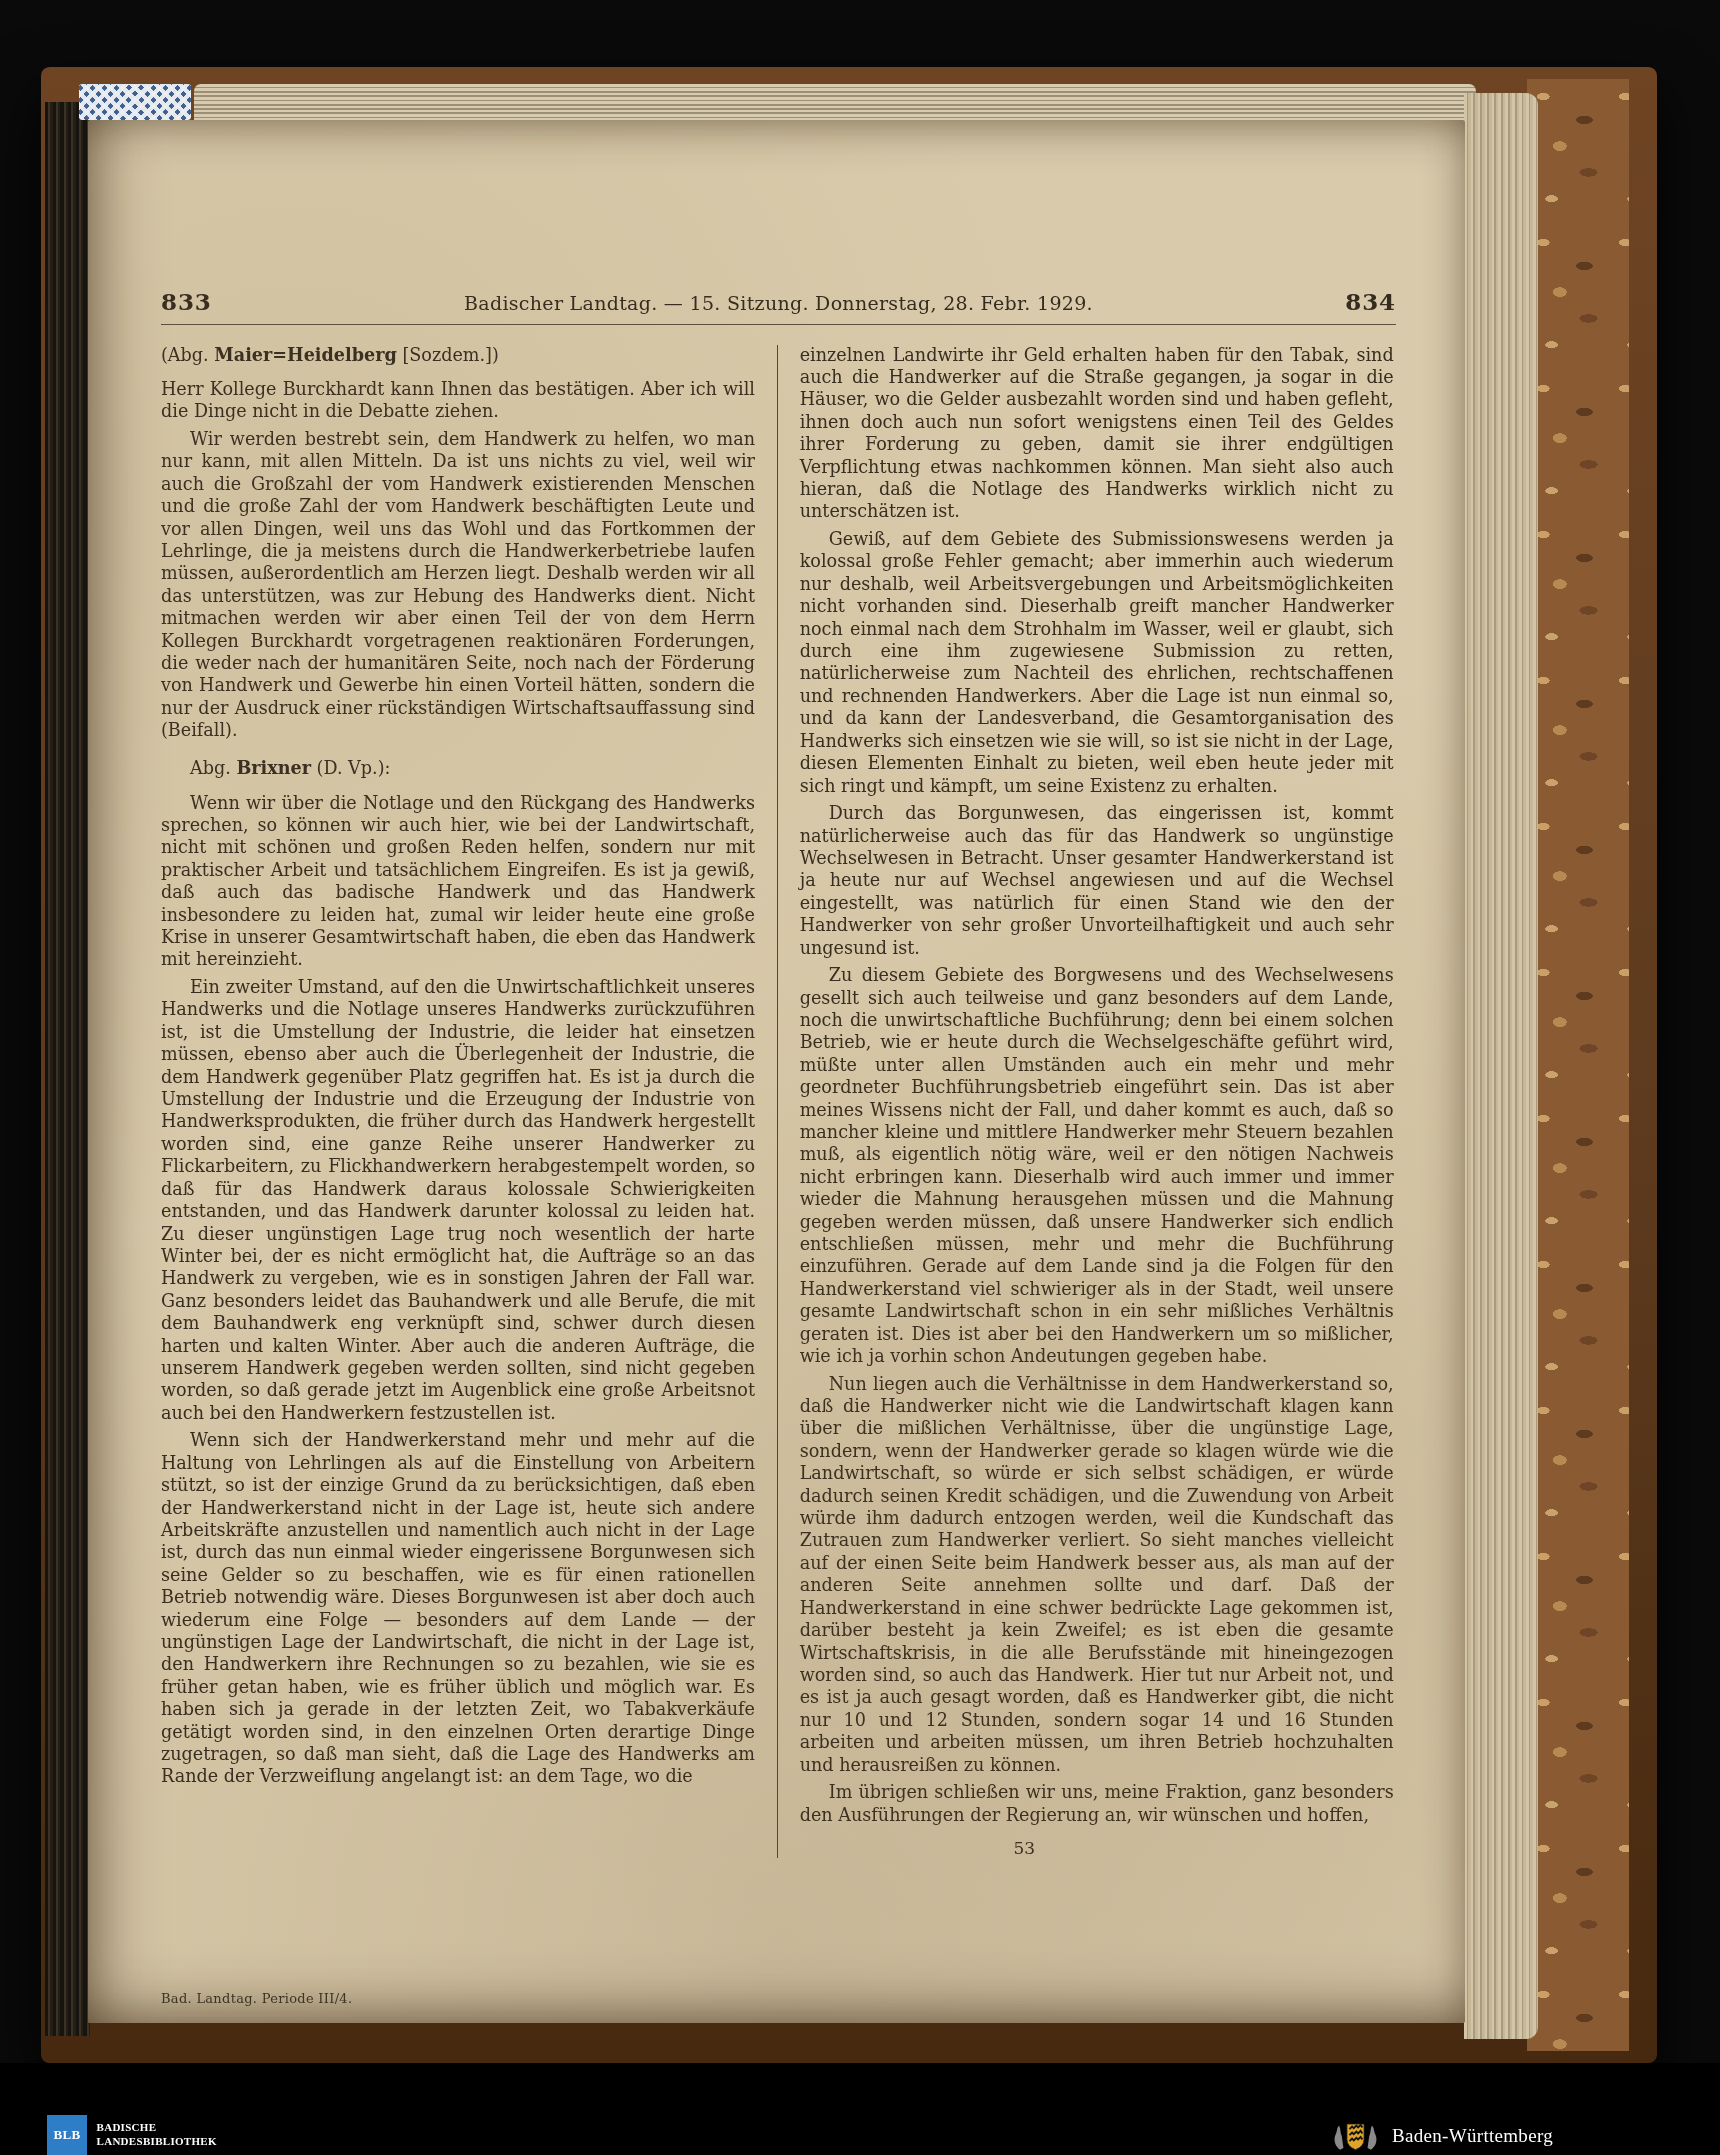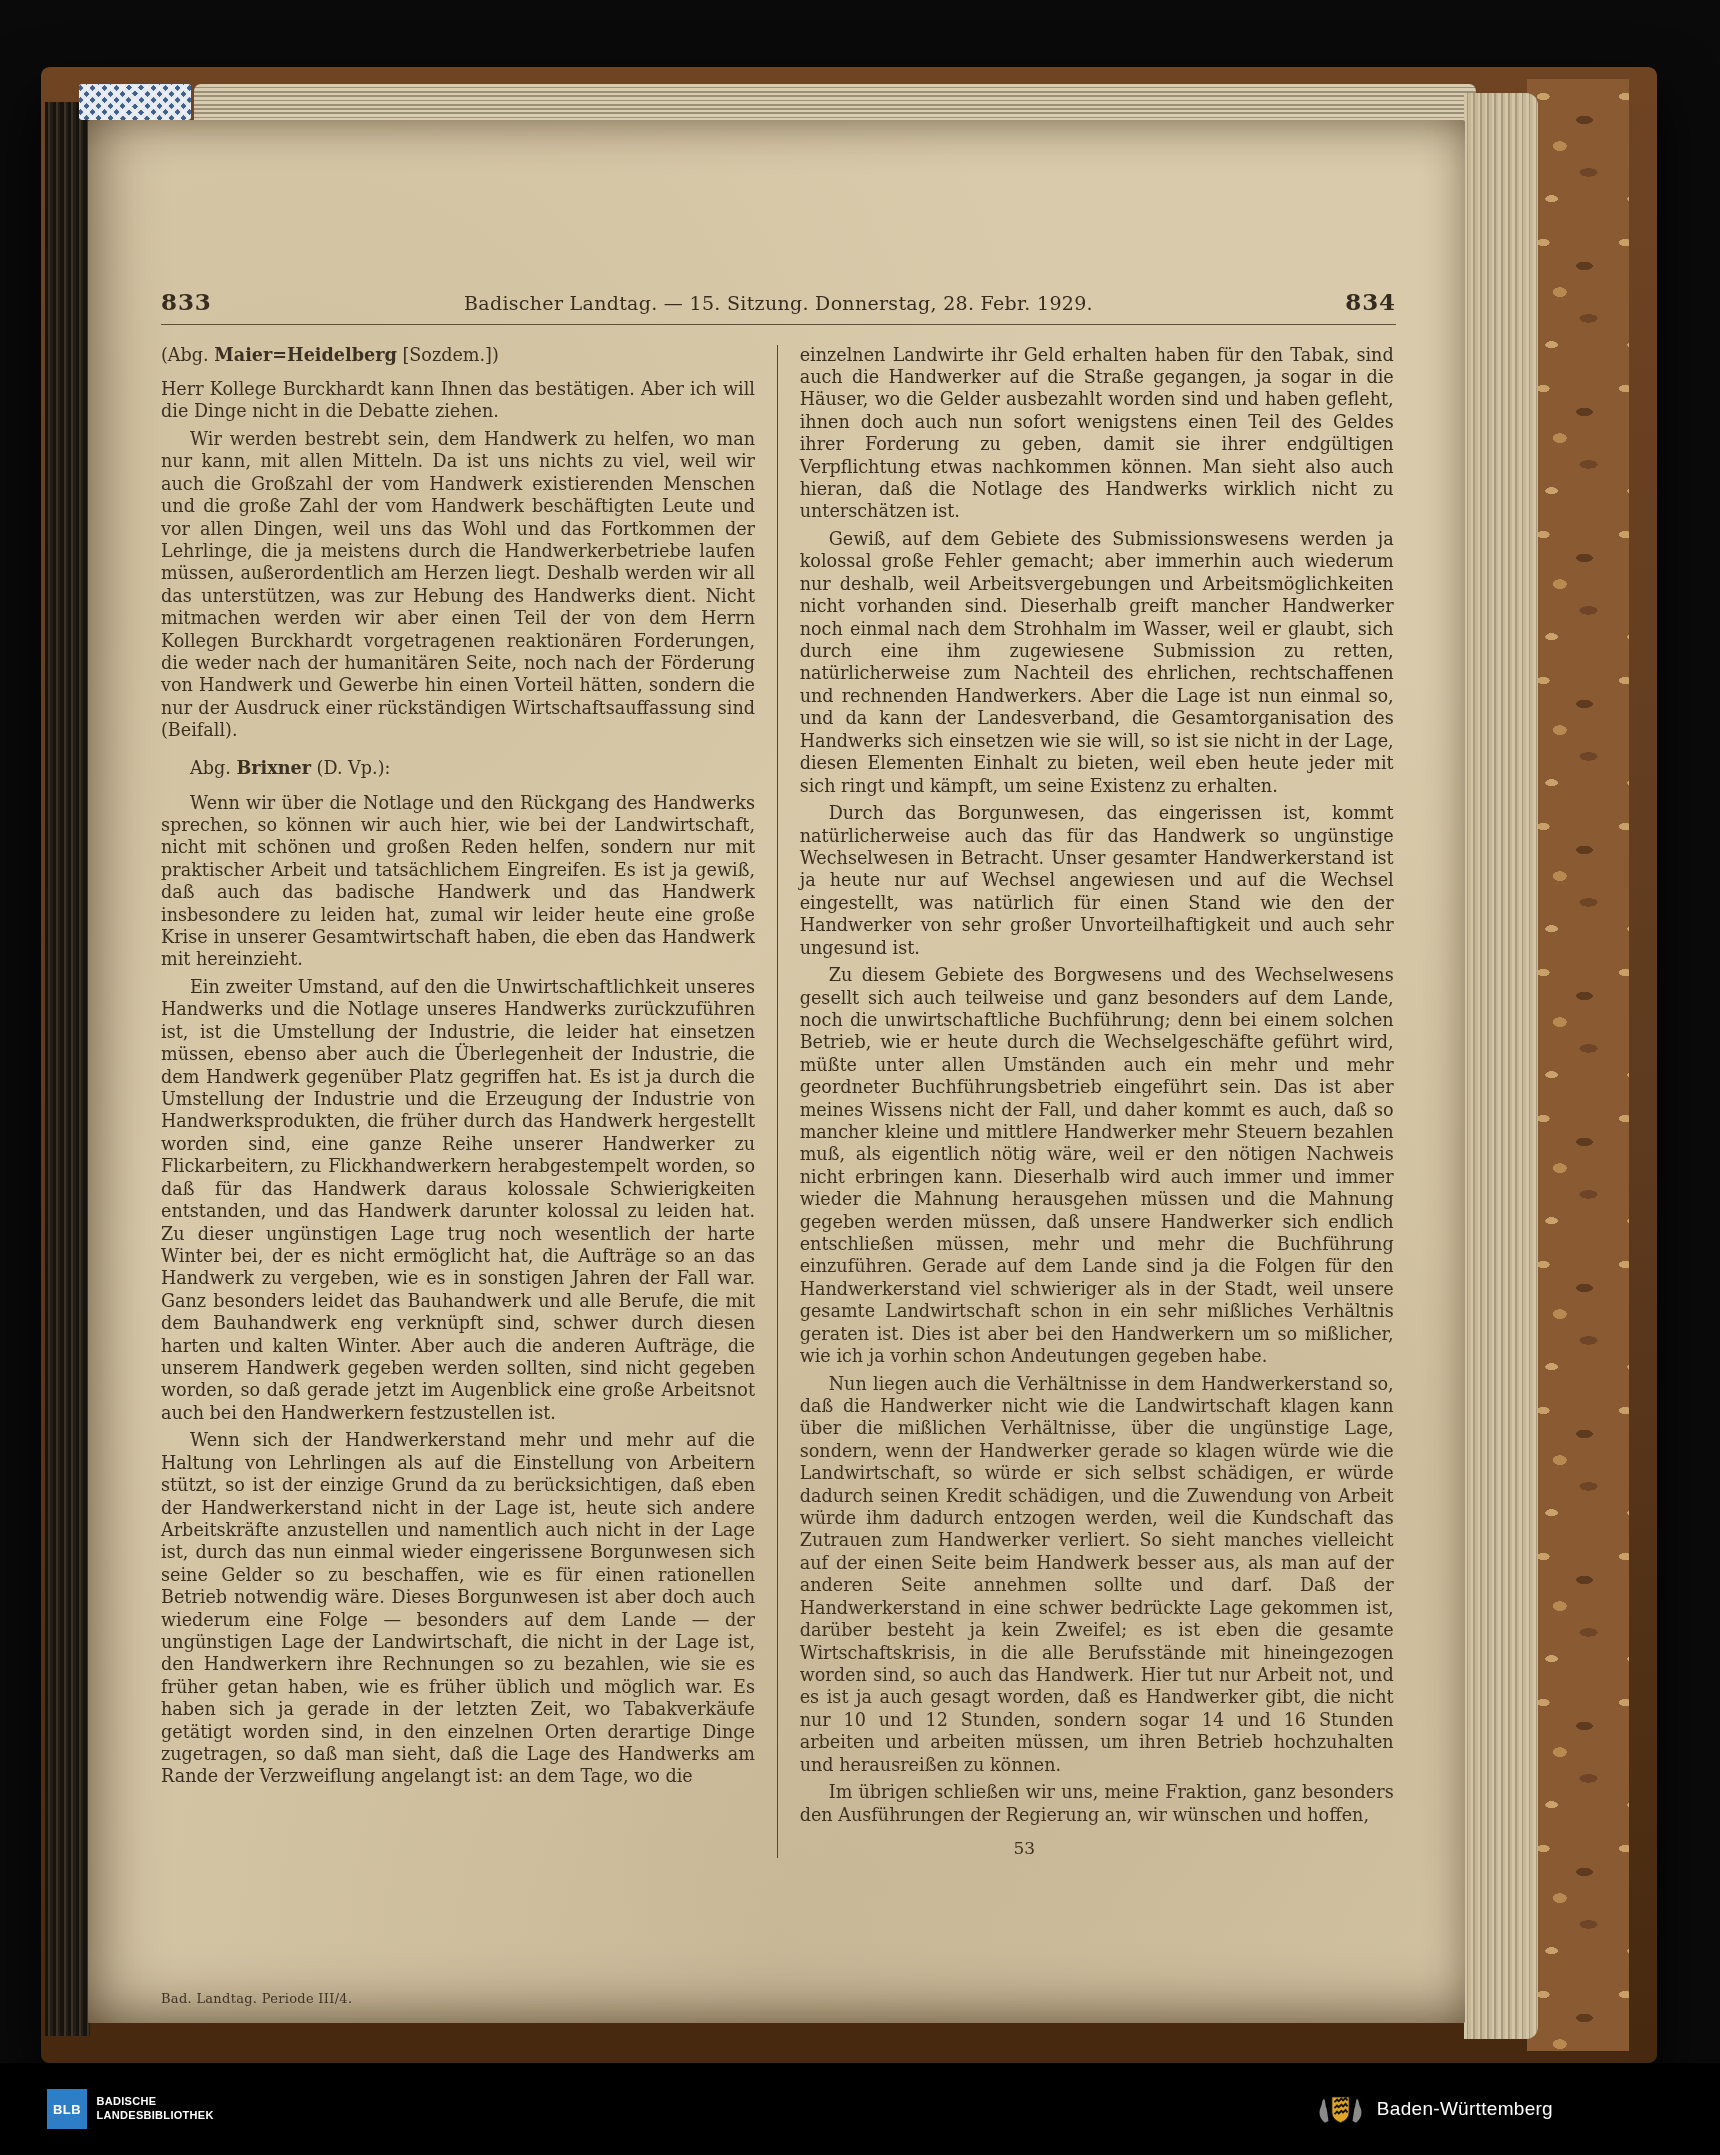--- a/index.html
+++ b/index.html
@@ -53,23 +53,23 @@
         font-size:17.6px;line-height:22.4px;color:#372d20;}
   .para .b{font-weight:bold;}
   .noindent{text-indent:0;}
   .stagedir{text-indent:0;margin-bottom:12px;}
   .speaker{margin:15.5px 0 12px 0;text-indent:29px;}
   .sig{font-size:17px;margin-top:12px;padding-left:36%;color:#372d20;}
   .press-note{position:absolute;left:73px;bottom:17px;font-size:13px;letter-spacing:0.3px;color:#3d3325;}
 
   
   .viewer-footer{position:absolute;left:0;top:2063px;width:1721px;height:92px;background:#000;
-           display:flex;align-items:center;justify-content:space-between;
+           display:flex;align-items:flex-end;justify-content:space-between;
            padding:0 168px 0 47px;box-sizing:border-box;
-           font-family:Liberation Sans, sans-serif;color:#fff;}
+           font-family:Liberation Serif, serif;color:#fff;}
   .footer-left{display:flex;align-items:center;gap:9.5px;}
   .blb-badge{width:40px;height:40px;background:#2d7ec6;display:flex;align-items:center;justify-content:center;
            font-weight:bold;font-size:13px;letter-spacing:0.4px;}
   .lib-name{font-weight:bold;font-size:11px;line-height:1.25;letter-spacing:0.3px;}
   .footer-right{display:flex;align-items:center;gap:9px;}
   .state-name{font-size:19px;letter-spacing:0.3px;}
 </style>
 </head>
 <body>
 

